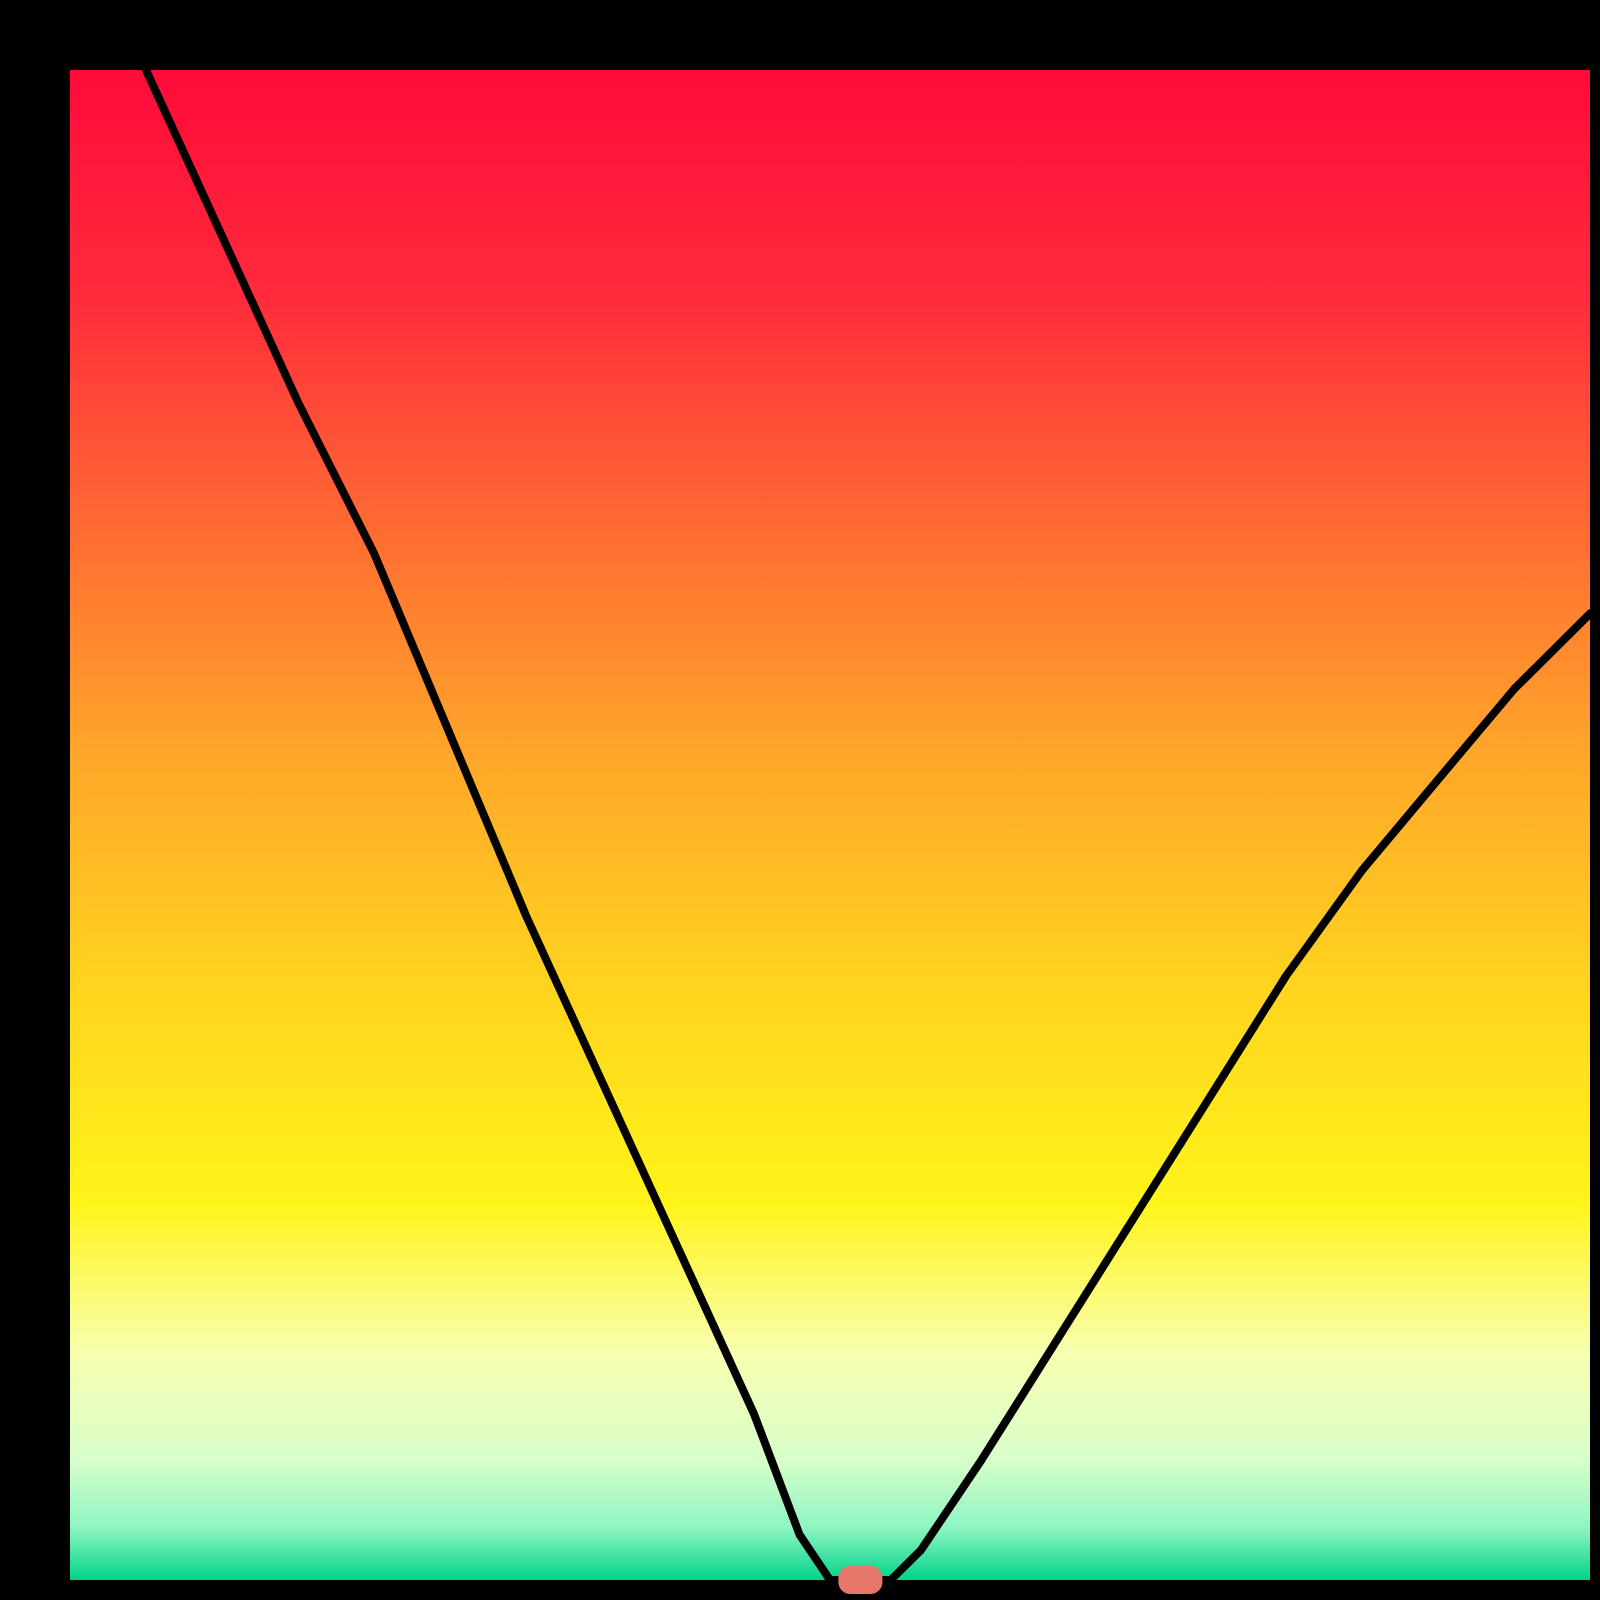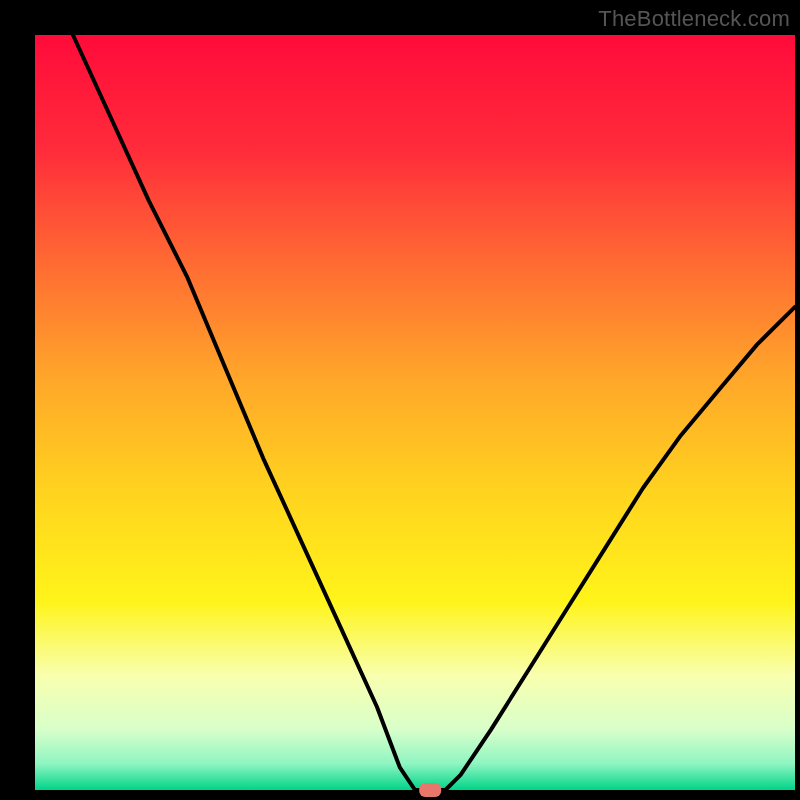--- a/index.html
+++ b/index.html
@@ -48,14 +48,13 @@
           <stop offset="100%" stop-color="#00d488"></stop>
         </linearGradient>
     </defs>
 
     <rect id="plot-rect" fill="url(#bg-grad)" x="35" y="35" width="760" height="755"></rect>
 
     <path id="curve-path" fill="none" stroke="#000" stroke-width="4" stroke-linejoin="round" stroke-linecap="round" d="M73.0 35.0 L111.0 118.0 L149.0 201.1 L187.0 276.6 L225.0 367.2 L263.0 457.8 L301.0 540.8 L339.0 623.9 L377.0 707.0 L399.8 767.4 L415.0 790.0 L430.2 790.0 L445.4 790.0 L460.6 774.9 L491.0 729.6 L529.0 669.2 L567.0 608.8 L605.0 548.4 L643.0 488.0 L681.0 435.2 L719.0 389.8 L757.0 344.6 L795.0 306.8 "></path>
 
     <rect id="marker" rx="6" ry="6" fill="#e8776b" x="419.2" y="783" width="22" height="14"></rect>
   </svg>
-  <div class="watermark">TheBottleneck.com</div>
 </div>
 
 </body></html>

